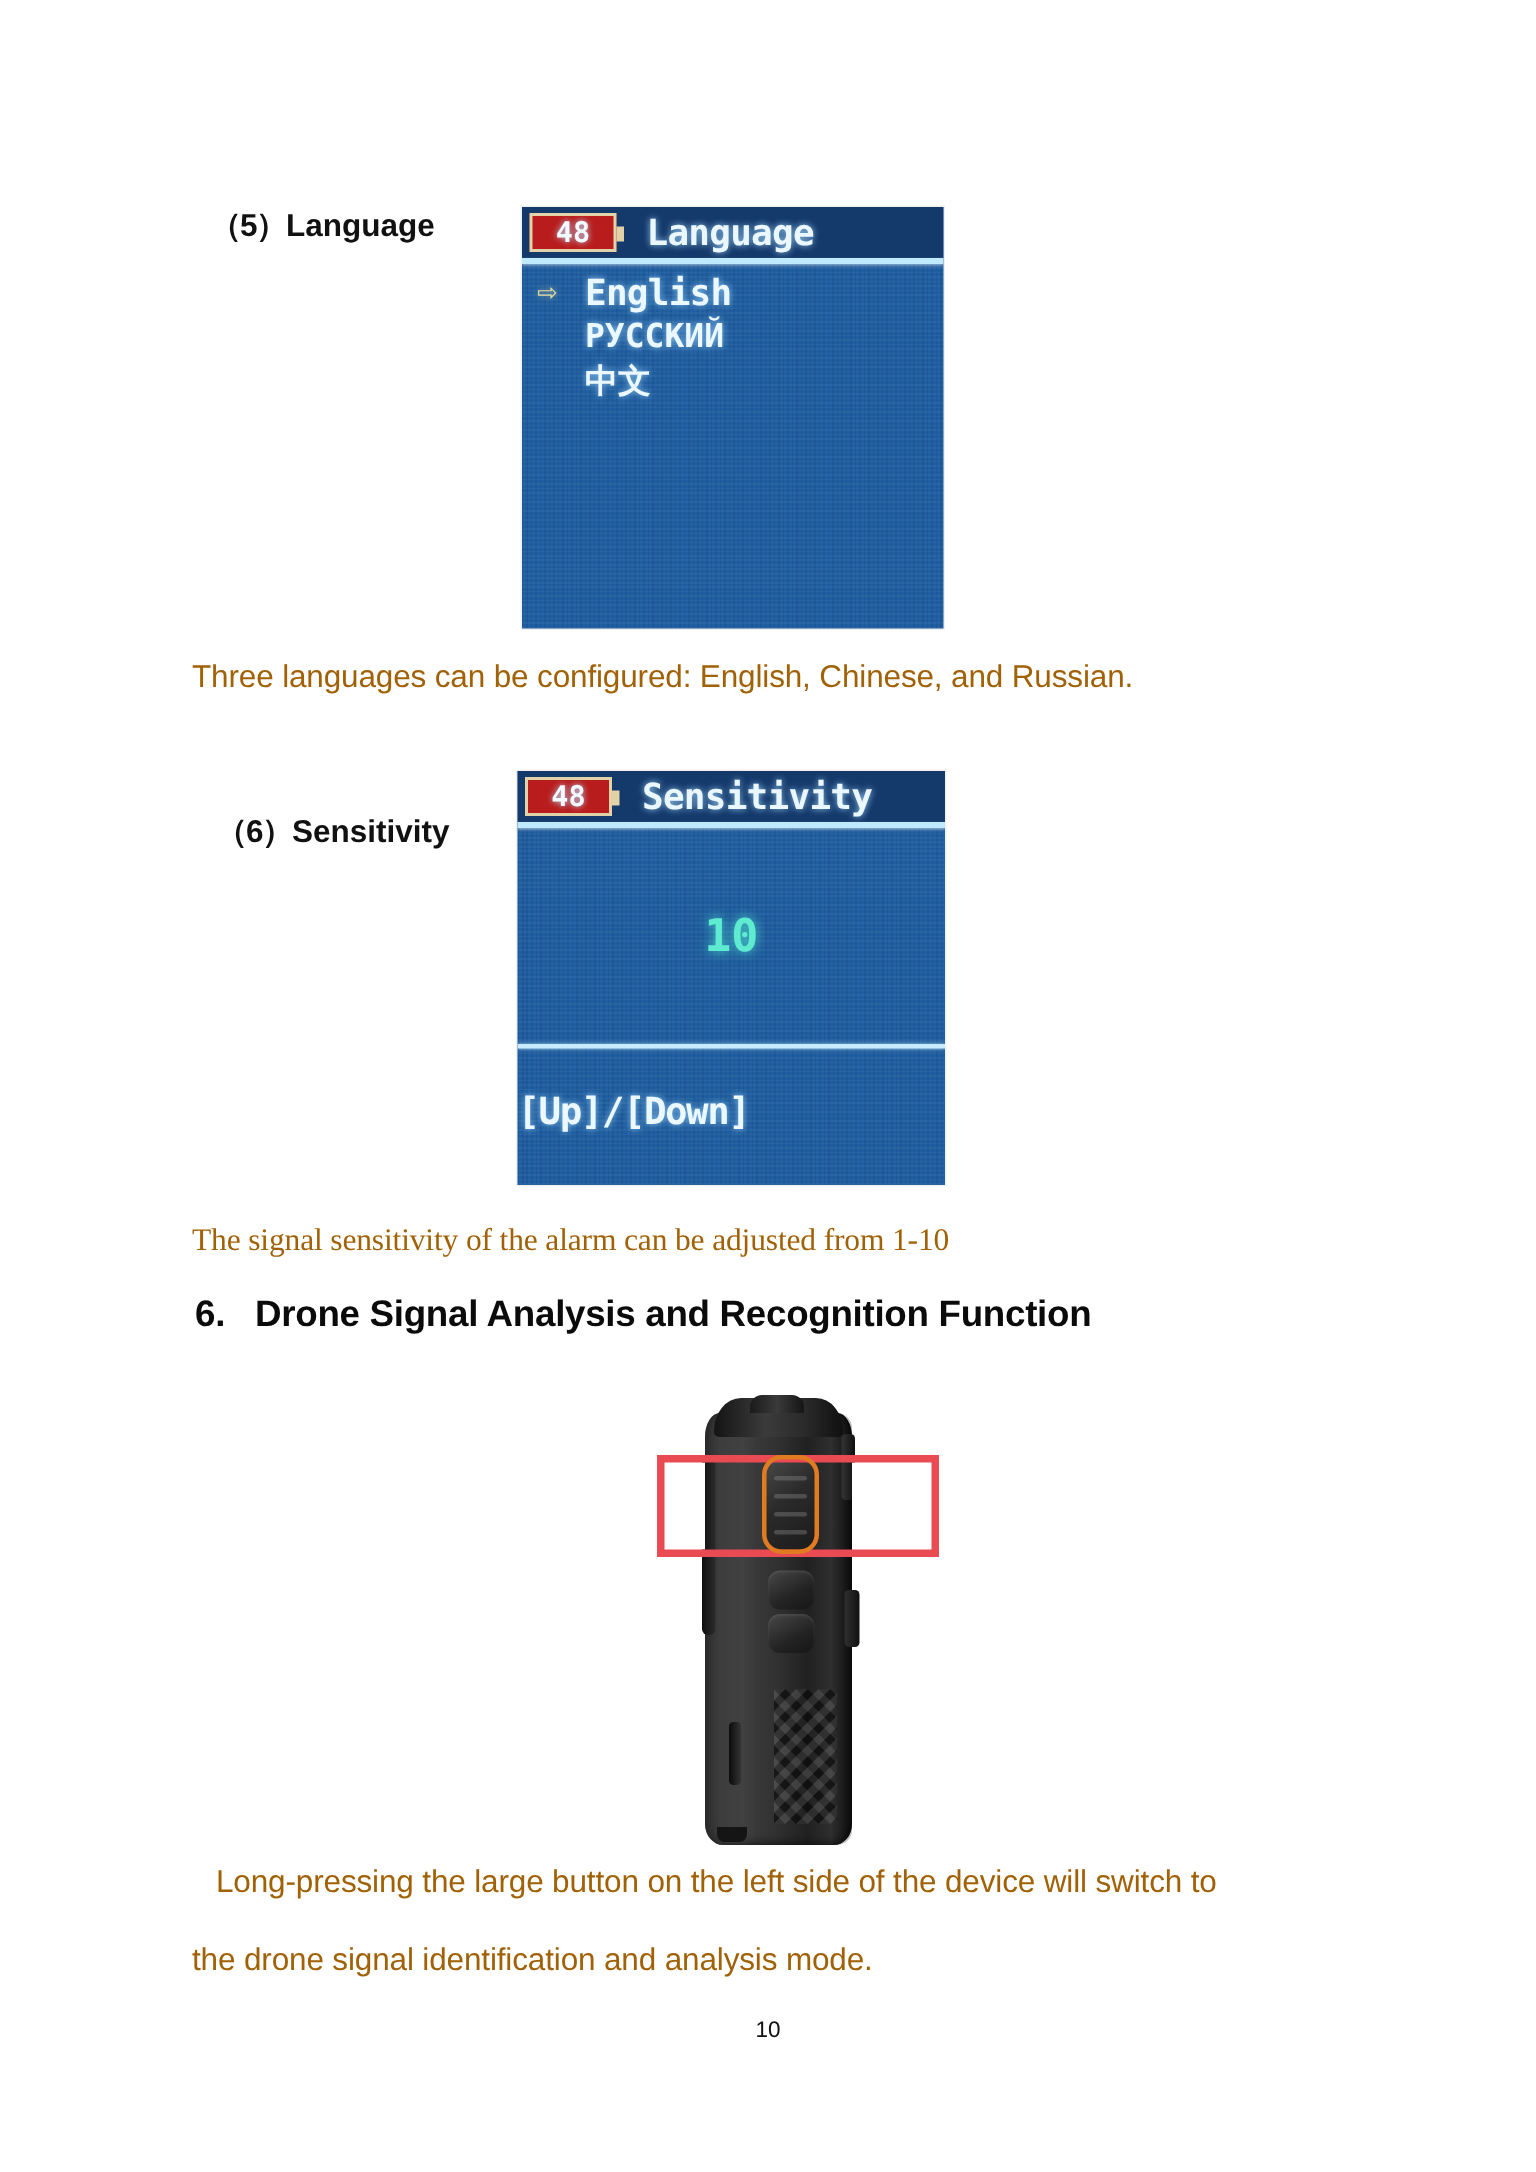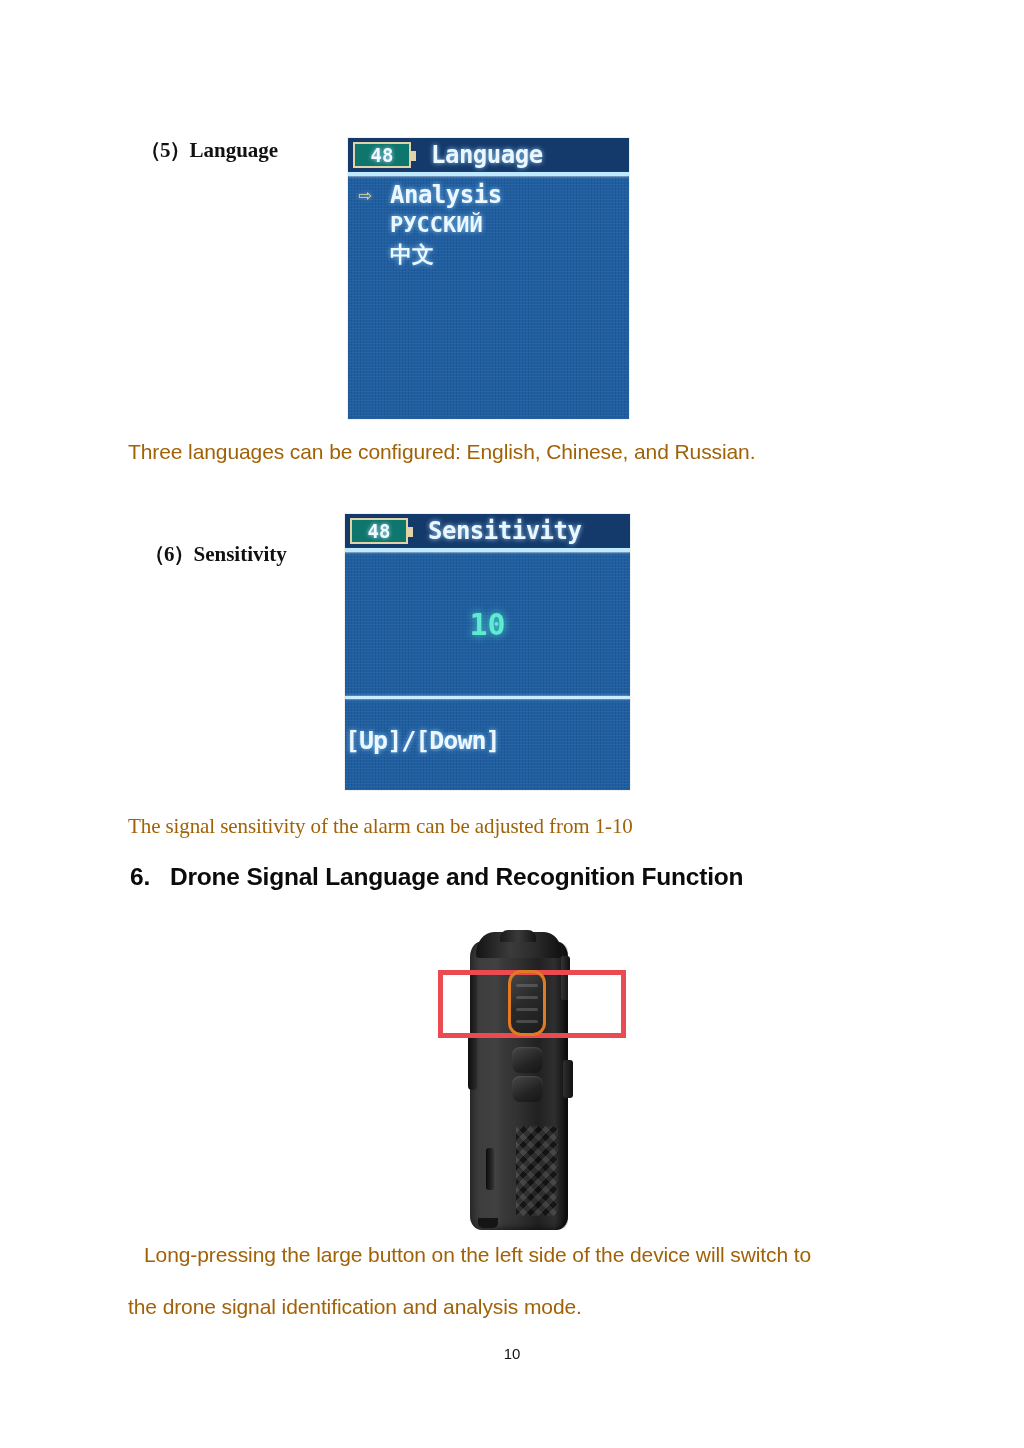--- a/index.html
+++ b/index.html
@@ -33,21 +33,20 @@
     color: #a16207;
     white-space: nowrap;
   }
   .sec-label {
     position: absolute;
     font-size: 21px;
     font-weight: bold;
     color: #111111;
     white-space: nowrap;
     letter-spacing: 0px;
-    font-family: Liberation Serif, serif;
   }
   .sec-label .paren {
     font-weight: bold;
     letter-spacing: -1px;
   }
   .heading {
     position: absolute;
     font-size: 24.5px;
     font-weight: bold;
     color: #0b0b0b;
@@ -103,21 +102,21 @@
     background: #bfe9ff;
     z-index: 2;
     box-shadow: 0 1px 2px rgba(255,255,255,0.5);
   }
   .batt {
     position: relative;
     margin-left: 5px;
     width: 58px;
     height: 26px;
     border: 2px solid #e2d2a8;
-    background: #0f766e;
+    background: #b91c1c;
     display: flex;
     align-items: center;
     justify-content: center;
     box-sizing: border-box;
   }
   .batt::after {
     content: "";
     position: absolute;
     right: -7px;
     top: 7px;
@@ -412,21 +411,21 @@
       <div class="batt">
         <span class="batt-num">48</span>
       </div>
       <span class="lcd-title-text">Language</span>
     </div>
     <div class="lcd-title-underline"></div>
 
     <div class="lcd-menu">
       <div class="menu-row">
         <span class="menu-arrow">⇨</span>
-        <span class="menu-label">Analysis</span>
+        <span class="menu-label">English</span>
       </div>
       <div class="menu-row">
         <span class="menu-arrow blank">⇨</span>
         <span class="menu-label sub">РУССКИЙ</span>
       </div>
       <div class="menu-row">
         <span class="menu-arrow blank">⇨</span>
         <span class="menu-label sub">中文</span>
       </div>
     </div>
@@ -452,21 +451,21 @@
     </div>
 
     <div class="lcd-divider" style="top:182px;"></div>
 
     <div class="lcd-hint" style="top:212px;">[Up]/[Down]</div>
   </div>
 
   <div class="body-text" style="left:128px; top:811px;font-family:Liberation Serif, serif;">The signal sensitivity of the alarm can be adjusted from 1-10</div>
 
   <div class="heading" style="left:130px; top:863px;">
-    <span class="num">6.</span><span>Drone Signal Language and Recognition Function</span>
+    <span class="num">6.</span><span>Drone Signal Analysis and Recognition Function</span>
   </div>
 
   <div class="device-figure">
     <div class="dev-body"></div>
     <div class="dev-shadow"></div>
     <div class="dev-top-cap"></div>
     <div class="dev-top-nub"></div>
     <div class="dev-left-rail"></div>
     <div class="dev-right-tab2"></div>
     <div class="dev-right-tab"></div>

